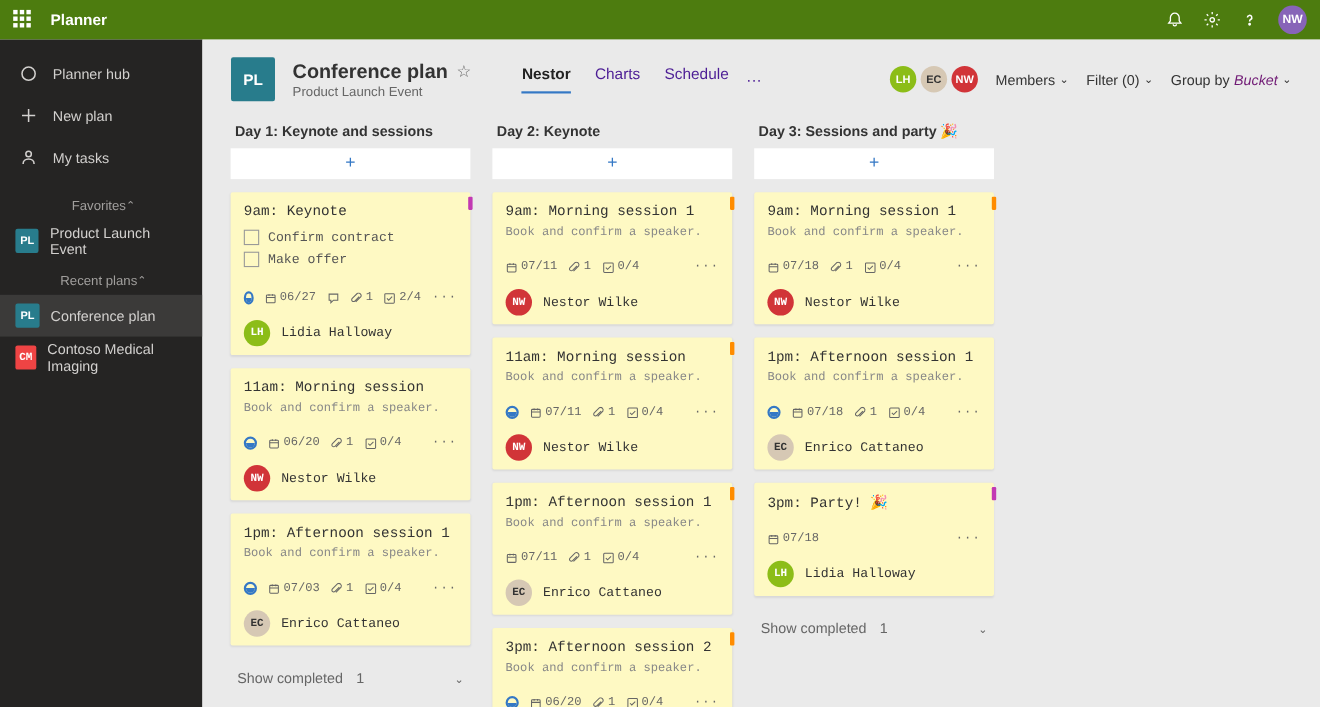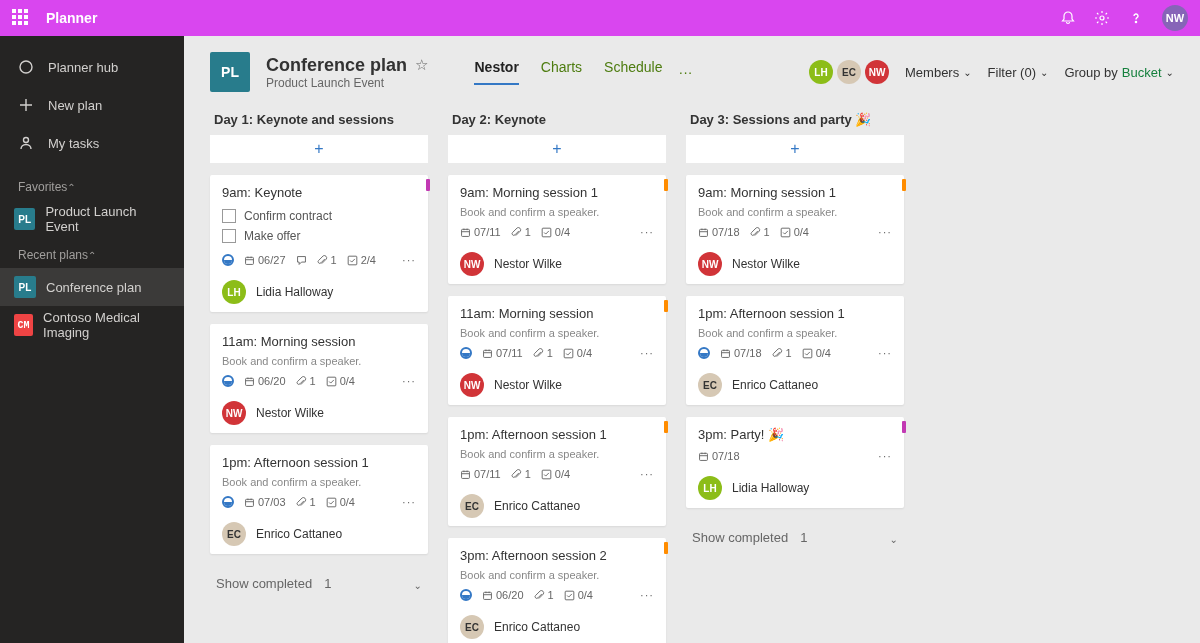--- a/index.html
+++ b/index.html
@@ -1,64 +1,64 @@
 <!DOCTYPE html>
 <html><head>
 <meta charset="utf-8">
 <style>
   * { box-sizing: border-box; margin: 0; padding: 0; }
   body { font-family: "Segoe UI", -apple-system, sans-serif; font-size: 13px; color: #333; background: #eaeaea; width: 1200px; height: 643px; overflow: hidden; }
-  .topbar { height: 36px; background: #d946ef; color: #fff; display: flex; align-items: center; padding: 0 12px; }
+  .topbar { height: 36px; background: #4d7c0f; color: #fff; display: flex; align-items: center; padding: 0 12px; }
   .waffle { width: 18px; height: 18px; display: grid; grid-template-columns: repeat(3,4px); grid-template-rows: repeat(3,4px); gap: 2px; }
   .waffle span { background: #fff; }
   .app-title { margin-left: 16px; font-size: 14px; font-weight: 600; }
   .topbar-right { margin-left: auto; display: flex; align-items: center; gap: 18px; }
   .topbar-icon { width: 16px; height: 16px; display: inline-flex; align-items: center; justify-content: center; cursor: pointer; }
   .avatar-sm { width: 26px; height: 26px; border-radius: 50%; display: inline-flex; align-items: center; justify-content: center; font-size: 11px; font-weight: 600; color: #fff; }
   .shell { display: flex; height: calc(643px - 36px); }
   .sidebar { width: 184px; background: #252423; color: #d2d0ce; display: flex; flex-direction: column; font-size: 13px; }
   .side-top { padding: 12px 0 8px 0; }
   .side-item { display: flex; align-items: center; height: 38px; padding: 0 18px; gap: 14px; cursor: pointer; }
-  .side-header { display: flex; align-items: center; justify-content: flex-start; padding: 10px 14px 6px 18px; font-size: 12px; color: #a19f9d; }
+  .side-header { display: flex; align-items: center; justify-content: center; padding: 10px 14px 6px 18px; font-size: 12px; color: #a19f9d; }
   .plan-row { display: flex; align-items: center; height: 38px; padding: 0 14px; gap: 10px; cursor: pointer; }
   .plan-row.selected { background: #3b3a39; }
   .plan-tile { width: 22px; height: 22px; border-radius: 2px; display: inline-flex; align-items: center; justify-content: center; font-size: 10px; font-weight: 600; color: #fff; }
   .teal { background: #287c8c; }
   .red { background: #ef4444; font-family: Liberation Mono, monospace; }
   .side-footer { margin-top: auto; padding: 12px 18px; font-size: 12px; color: #a19f9d; cursor: pointer; }
 
   .main { flex: 1; background: #eaeaea; display: flex; flex-direction: column; overflow: hidden; }
   .planhead { padding: 16px 26px 10px 26px; display: flex; align-items: center; gap: 16px; }
   .plan-bigtile { width: 40px; height: 40px; background: #287c8c; color: #fff; display: flex; align-items: center; justify-content: center; font-size: 14px; font-weight: 600; border-radius: 2px; position: relative; }
   .plan-title { font-size: 18px; font-weight: 600; }
   .plan-sub { font-size: 12px; color: #666; }
   .star { color: #666; cursor: pointer; font-size: 15px; }
   .tabs { display: flex; gap: 22px; margin-left: 30px; }
-  .tab { font-size: 14px; color: #4d7c0f; padding-bottom: 8px; cursor: pointer; }
+  .tab { font-size: 14px; color: #4c1d95; padding-bottom: 8px; cursor: pointer; }
   .tab.active { color: #222; font-weight: 600; border-bottom: 2px solid #3478c5; }
   .head-right { margin-left: auto; display: flex; align-items: center; gap: 16px; font-size: 13px; color: #333; }
   .avrow { display: flex; gap: 4px; }
   .hr-item { display: flex; align-items: center; gap: 4px; cursor: pointer; }
-  .blue { color: #15803d; }
+  .blue { color: #701a75; font-style: italic; }
   .chev { font-size: 10px; }
 
   .board { display: flex; gap: 20px; padding: 4px 26px 20px 26px; overflow-x: auto; height: 100%; align-items: flex-start; }
   .bucket { width: 218px; flex-shrink: 0; }
   .bucket-title { font-size: 13px; font-weight: 600; padding: 6px 4px 8px 4px; }
   .addcard { background: #fff; height: 28px; display: flex; align-items: center; justify-content: center; cursor: pointer; margin-bottom: 12px; color: #3478c5; font-size: 16px; font-weight: 300; }
-  .card { background: #ffffff; border-radius: 2px; margin-bottom: 12px; cursor: pointer; position: relative; box-shadow: 0 1px 2px rgba(0,0,0,0.08); }
+  .card { background: #fef9c3; border-radius: 2px; margin-bottom: 12px; cursor: pointer; position: relative; box-shadow: 0 1px 2px rgba(0,0,0,0.08); font-family: Liberation Mono, monospace; }
   .stripe { position: absolute; top: 4px; right: -2px; width: 4px; height: 12px; border-radius: 1px; }
   .s-mag { background: #c239b3; }
   .s-org { background: #ff8c00; }
   .card-body { padding: 10px 12px 8px 12px; }
   .card-title { font-size: 13px; font-weight: 400; color: #333; margin-bottom: 6px; }
   .card-desc { font-size: 11px; color: #888; margin-bottom: 8px; }
   .chk { display: flex; align-items: center; gap: 8px; font-size: 12px; color: #555; padding: 3px 0; }
   .chkbox { width: 14px; height: 14px; border: 1px solid #999; }
-  .metarow { display: flex; align-items: center; gap: 10px; font-size: 11px; color: #666; margin-top: 8px; }
+  .metarow { display: flex; align-items: center; gap: 10px; font-size: 11px; color: #666; margin-top: 19px; }
   .metarow .ell { margin-left: auto; cursor: pointer; letter-spacing: 1px; }
   .prog-icon { width: 12px; height: 12px; border-radius: 50%; border: 2px solid #3478c5; position: relative; }
   .prog-icon::after { content: ""; position: absolute; inset: 0; border-radius: 50%; background: linear-gradient(180deg, transparent 50%, #3478c5 50%); }
   .assignee { padding: 6px 12px 8px 12px; display: flex; align-items: center; gap: 10px; font-size: 12px; color: #333; }
   .avatar-xs { width: 24px; height: 24px; border-radius: 50%; display: inline-flex; align-items: center; justify-content: center; font-size: 10px; font-weight: 600; color: #fff; }
   .av-green { background: #8cbd18; }
   .av-red { background: #d13438; }
   .av-photo { background: #d6c8b4; color: #333; }
   .av-purple { background: #8764b8; }
   .newbucket { font-size: 13px; font-weight: 600; color: #3478c5; padding: 6px 4px; cursor: pointer; }

